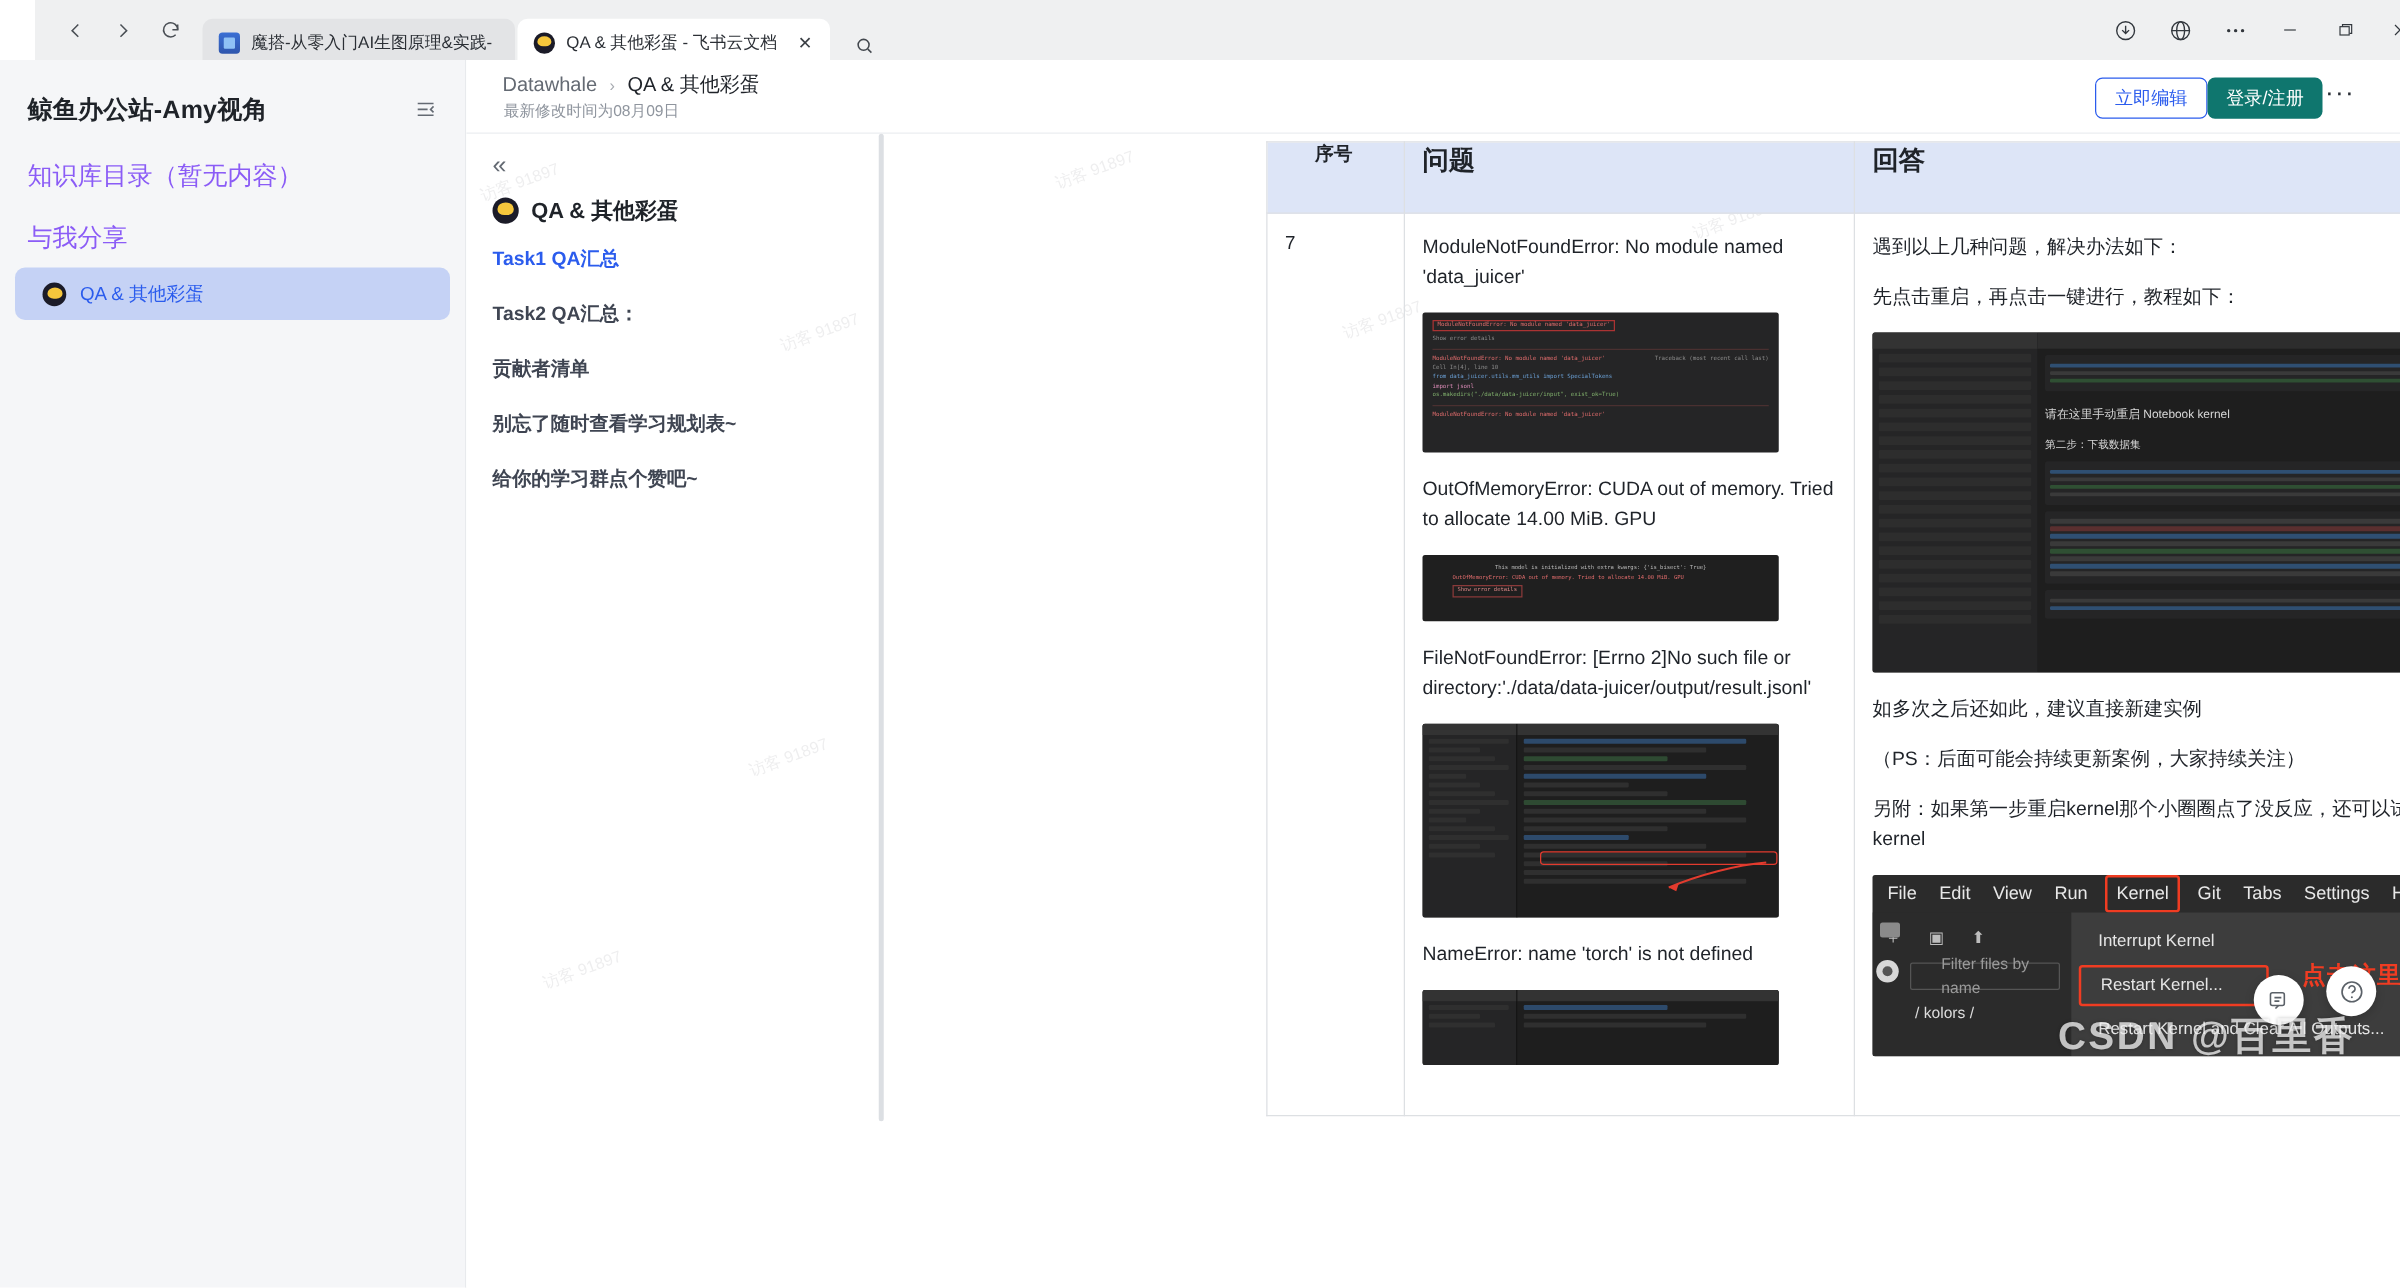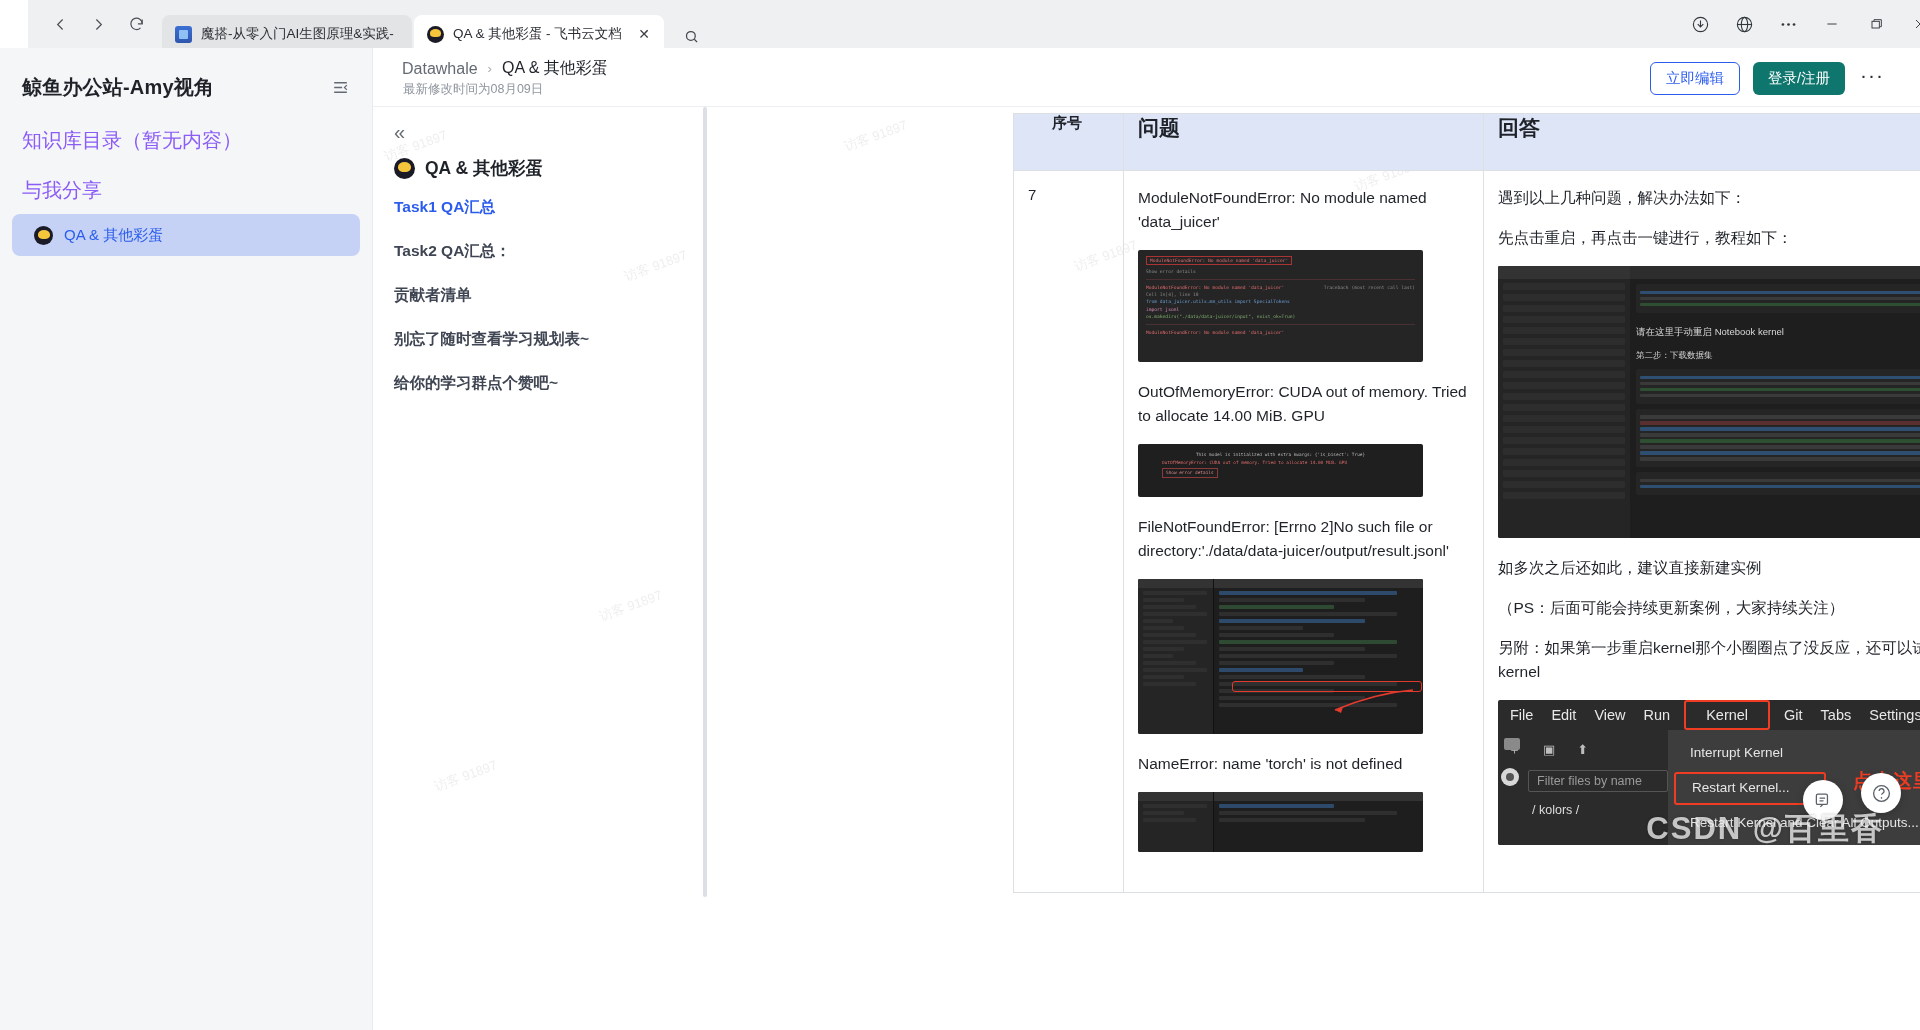--- a/index.html
+++ b/index.html
@@ -125,21 +125,21 @@
     padding: 10px 30px 0 29px; position: relative;
     border-bottom: 1px solid #eceef1;
   }
   .breadcrumb-wrap { display: flex; flex-direction: column; gap: 2px; }
   .breadcrumb { display: flex; align-items: center; gap: 10px; font-size: 16px; }
   .crumb-root { color: #646a73; }
   .crumb-sep { color: #a7abb1; font-size: 13px; }
   .crumb-cur { color: #1f2329; }
   .doc-sub { font-size: 12.5px; color: #8f959e; padding-left: 1px; }
   .header-actions {
-    margin-left: auto; display: flex; align-items: center; gap: 13px;
+    margin-left: auto; display: flex; align-items: center; 
     padding-top: 4px;
   }
   .btn {
     height: 33px; border-radius: 6px; font-size: 14.5px;
     display: flex; align-items: center; justify-content: center; padding: 0 15px;
   }
   .btn-outline { border: 1px solid #2b5ced; color: #2b5ced; background: #fff; }
   .btn-primary { background: #0f766e; color: #ffffff; }
   .more-dots {
     color: #2a2f36; font-size: 21px; letter-spacing: 1px;
@@ -270,29 +270,29 @@
   .shot-kernel {
     width: 450px; height: 145px; background: #2b2b2b; position: relative;
     font-family: "Liberation Sans", sans-serif; overflow: hidden;
   }
   .k-menubar {
     display: flex; align-items: center; gap: 18px; height: 30px;
     padding: 0 12px; color: #e8e8e8; font-size: 14.5px;
   }
   .k-menu-item { position: relative; }
   .k-menu-item.sel {
-    border: 2px solid #f03c22; border-radius: 3px; padding: 2px 20px; margin: 0 -4px;
+    border: 2px solid #f03c22; border-radius: 3px; padding: 2px 7px; margin: 0 -4px;
   }
   .k-body { display: flex; height: 115px; }
   .k-files { width: 170px; background: #2b2b2b; padding: 6px 8px; }
   .k-toolrow { display: flex; gap: 22px; align-items: center; color: #bdbdbd; font-size: 13px; padding: 4px 0 10px 2px; }
   .k-filter {
     border: 1px solid #555; height: 22px; border-radius: 2px; color: #9a9a9a;
-    font-size: 12.5px; display: flex; align-items: center; padding-left: 8px;
-    margin-left: 22px; width: 140px;
+    font-size: 12.5px; display: flex; align-items: center; padding-left: 24px;
+    margin-left: 22px; width: 120px;
   }
   .k-path { color: #ddd; font-size: 12.5px; padding: 9px 0 0 26px; }
   .k-dropdown {
     flex: 1; background: #3d3d3d; padding: 7px 0 0 0; position: relative;
   }
   .k-opt { color: #e6e6e6; font-size: 13.5px; padding: 6px 0 6px 22px; white-space: nowrap; }
   .k-opt.boxed {
     border: 2px solid #f03c22; border-radius: 3px; margin: 2px 0 2px 6px;
     padding: 4px 0 4px 16px; width: 152px;
   }

